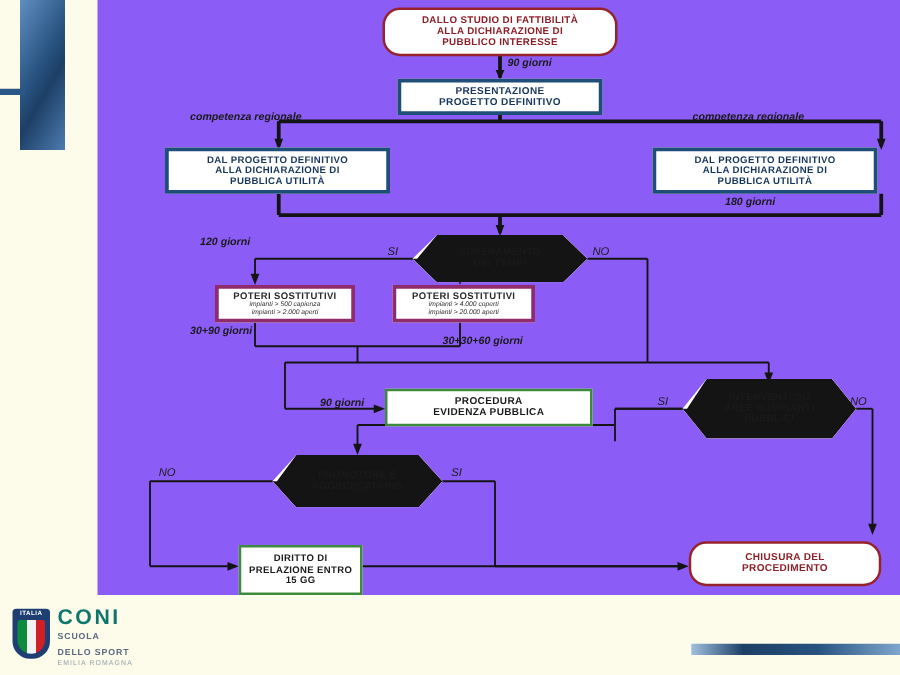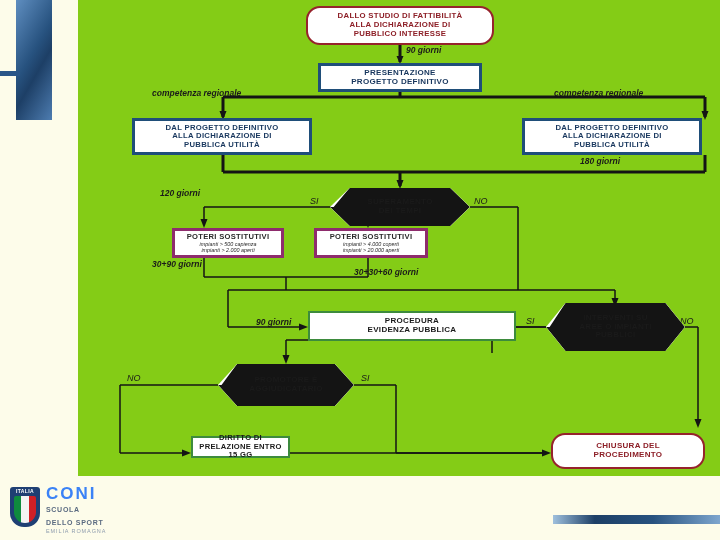--- a/index.html
+++ b/index.html
@@ -20,21 +20,21 @@
     position:absolute;left:0;top:71px;width:20px;height:5px;background:#2a5688;
   }
   .deco-bar-br{
     position:absolute;left:553px;top:515px;width:167px;height:9px;
     background:linear-gradient(90deg,#9fc0dd 0%,#1d3f66 25%,#27527f 60%,#7ea6ce 100%);
   }
 
   
   .canvas{
     position:absolute;left:78px;top:0;width:642px;height:476px;
-    background:#84cc16;
+    background:#8b5cf6;
   }
   .chart{position:absolute;inset:0;}
   .chart svg{position:absolute;left:0;top:0;}
 
   
   .node{
     position:absolute;box-sizing:border-box;
     display:flex;flex-direction:column;align-items:center;justify-content:center;
     text-align:center;background:#ffffff;
     font-weight:bold;letter-spacing:.3px;color:#1a1a1a;
@@ -82,21 +82,21 @@
   .coni .shield .italia{
     font-size:5px;font-weight:bold;color:#ffffff;letter-spacing:.4px;
     background:#1f3f73;line-height:1;
   }
   .coni .tri{
     position:absolute;left:8px;top:14px;width:22px;height:27px;
     background:linear-gradient(90deg,#0f8b3e 0 33.3%,#f3f3f3 33.3% 66.6%,#cf2027 66.6% 100%);
     border-radius:2px 2px 11px 11px;
   }
   .coni .ctxt{position:absolute;left:40px;top:3px;}
-  .coni .cname{font-size:17px;font-weight:bold;color:#3b82f6;letter-spacing:2px;line-height:1;}
+  .coni .cname{font-size:17px;font-weight:bold;color:#0f766e;letter-spacing:2px;line-height:1;}
   .coni .csub{font-size:7px;font-weight:bold;color:#5a6a80;letter-spacing:.7px;line-height:1.25;margin-top:4px;}
   .coni .creg{position:absolute;left:40px;top:46px;font-size:5.5px;color:#8e9cae;letter-spacing:.9px;}
 
   .mr{position:absolute;left:605px;top:470px;width:112px;height:48px;text-align:center;}
   .mr .mono{
     font-family:"Liberation Serif", serif;font-size:40px;font-weight:bold;
     color:#111111;line-height:.95;letter-spacing:-4px;
   }
   .mr .l1{font-family:"Liberation Serif", serif;font-size:6px;color:#2b2b2b;letter-spacing:1.6px;line-height:1.3;}
   .mr .l2{font-family:"Liberation Serif", serif;font-size:5.5px;color:#2b2b2b;letter-spacing:1.4px;line-height:1.3;}
@@ -222,21 +222,21 @@
         <span class="sub" style="font-size:5.4px">impianti &gt; 500 capienza</span>
         <span class="sub" style="font-size:5.4px">impianti &gt; 2.000 aperti</span>
       </div>
 
       <div class="node n-rect-purple" style="left:236px;top:228px;width:114px;height:30px;font-size:7.6px;">
         <span class="ttl">POTERI SOSTITUTIVI</span>
         <span class="sub" style="font-size:5.4px">impianti &gt; 4.000 coperti</span>
         <span class="sub" style="font-size:5.4px">impianti &gt; 20.000 aperti</span>
       </div>
 
-      <div class="node n-rect-green" style="left:230px;top:311px;width:208px;height:30px;font-size:8px;">
+      <div class="node n-rect-green" style="left:230px;top:311px;width:166px;height:30px;font-size:8px;">
         <span class="ttl">PROCEDURA</span>
         <span class="ttl">EVIDENZA PUBBLICA</span>
       </div>
 
       <div class="diamond" style="left:468px;top:303px;width:139px;height:48px;font-size:8px;">
         <div class="edge"></div>
         <div class="inner">
           <span class="ttl">INTERVENTI SU</span><br>
           <span class="ttl">AREE O IMPIANTI</span><br>
           <span class="ttl">PUBBLICI</span>
@@ -244,21 +244,21 @@
       </div>
 
       <div class="diamond" style="left:140px;top:364px;width:136px;height:42px;font-size:8px;">
         <div class="edge"></div>
         <div class="inner">
           <span class="ttl">PROMOTORE È</span><br>
           <span class="ttl">AGGIUDICATARIO</span>
         </div>
       </div>
 
-      <div class="node n-rect-green" style="left:113px;top:436px;width:99px;height:22px;font-size:7.6px;">
+      <div class="node n-rect-green" style="left:113px;top:436px;width:99px;height:40px;font-size:7.6px;">
         <span class="ttl">DIRITTO DI</span>
         <span class="ttl">PRELAZIONE ENTRO</span>
         <span class="ttl">15 GG</span>
       </div>
 
       <div class="node n-round-red" style="left:473px;top:433px;width:154px;height:36px;font-size:8px;">
         <span class="ttl">CHIUSURA DEL</span>
         <span class="ttl">PROCEDIMENTO</span>
       </div>
 

